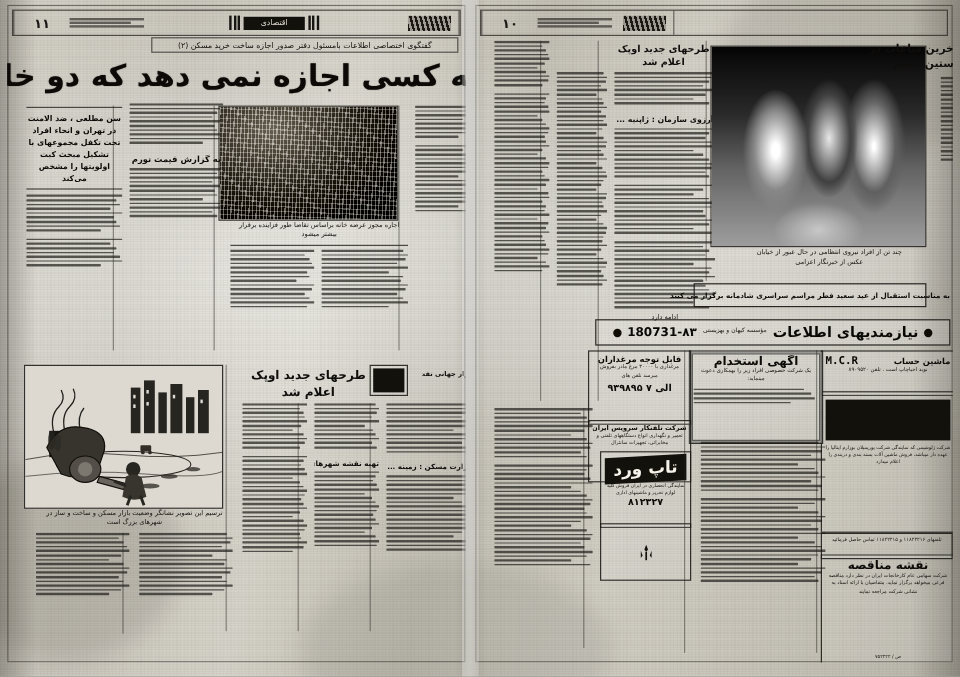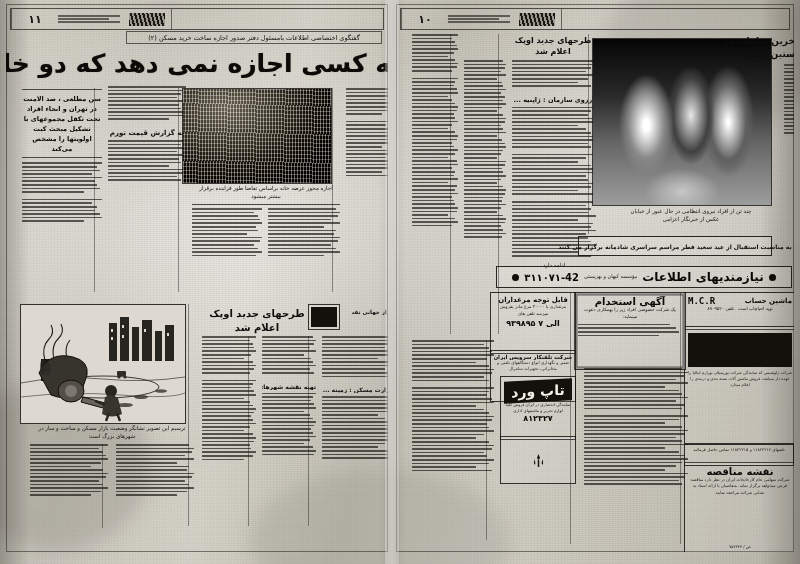--- a/index.html
+++ b/index.html
@@ -203,20 +203,33 @@
   <div class="page" id="page-left">
     <div class="page-frame"></div>
 
     <div class="masthead">
       <div class="mh-num">۱۱</div>
       <div class="mh-meta">
           <i></i>
           <i></i>
           <i></i>
         </div>
+      <div class="mh-center">
+        <span class="bars">
+            <i></i>
+            <i></i>
+            <i></i>
+          </span>
+        <span class="mh-title">اقتصادی</span>
+        <span class="bars">
+            <i></i>
+            <i></i>
+            <i></i>
+          </span>
+      </div>
       <div class="mh-logo">
           <span class="logo-blk"></span>
         </div>
     </div>
 
     <div class="kicker">گفتگوی اختصاصی اطلاعات بامسئول دفتر صدور اجازه ساخت خرید مسکن (۲)</div>
 
     <div class="headline">قانون به کسی اجازه نمی دهد که دو خانه بخرد</div>
 
     <div class="col" style="left:6px;top:82px;width:80px;height:205px;">
@@ -808,21 +821,21 @@
     </div>
 
     <div class="band" style="left:182px;top:232px;width:192px;height:18px;">
       <span class="ornament" style="font-size:6px;">به مناسبت استقبال از عید سعید فطر مراسم سراسری شادمانه برگزار می کنند</span>
     </div>
 
     <div class="band" style="left:100px;top:262px;width:294px;height:20px;">
       <span class="dot"></span>
       <span class="classified-title">نیازمندیهای اطلاعات</span>
       <span class="ph-caption" style="font-size:5px;">مؤسسه کیهان و بهزیستی</span>
-      <span class="classified-phone">۳۱۱۰۷۱-42</span>
+      <span class="classified-phone">180731-۸۳</span>
       <span class="dot"></span>
     </div>
 
     <div class="adbox" style="left:288px;top:288px;width:104px;height:30px;padding:3px;">
       <div style="display:flex;align-items:center;justify-content:space-between;gap:4px;">
         <span class="mcr" style="font-size:9px;">M.C.R</span>
         <span class="ad-title" style="font-size:7px;">ماشین حساب</span>
       </div>
       <div class="ad-sub" style="font-size:4.5px;">نوید احیاچاپ است . تلفن ۸۹۰۹۵۲۰</div>
     </div>

